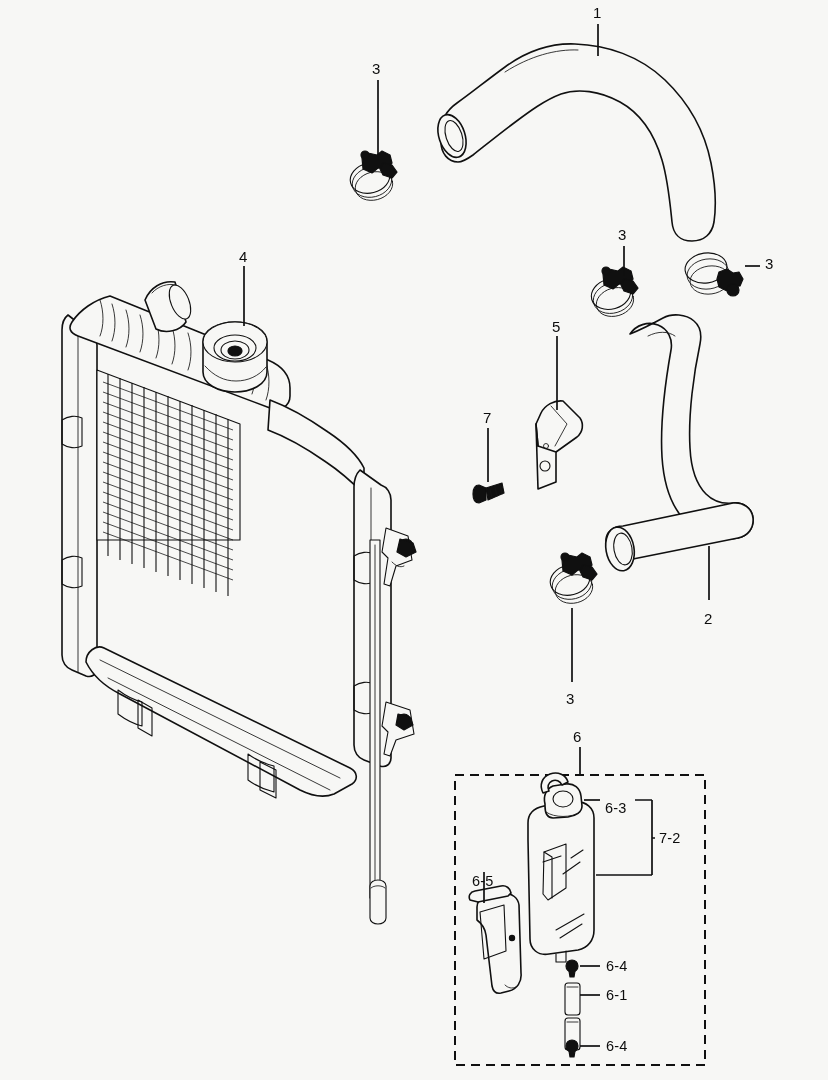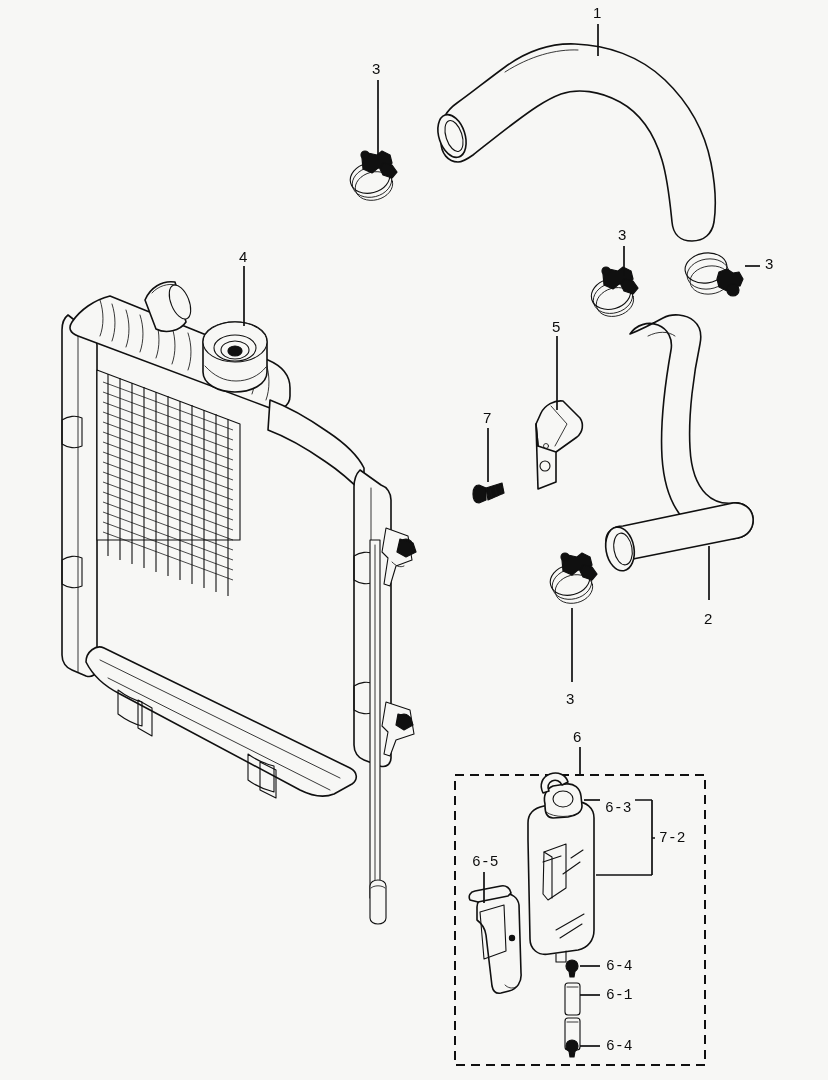--- a/index.html
+++ b/index.html
@@ -37,21 +37,21 @@
   .whitefill-thin { fill: #f7f7f5; stroke: #101010; stroke-width: 1.1; stroke-linejoin: round; stroke-linecap: round; }
   .callout-text {
     position: absolute;
     font-family: "Liberation Sans", sans-serif;
     font-size: 15px;
     color: #0d0d0d;
     white-space: nowrap;
     line-height: 1;
     letter-spacing: 0.2px;
   }
-  .callout-sub { font-size: 14.5px; font-family: Liberation Mono, monospace; }
+  .callout-sub { font-size: 14.5px; }
 </style>
 </head>
 <body>
 
 <div id="diagram-root">
 
   <svg class="sheet" viewBox="0 0 828 1080" xmlns="http://www.w3.org/2000/svg">
 
     <rect x="0" y="0" width="828" height="1080" fill="#f7f7f5"></rect>
 
@@ -446,21 +446,21 @@
   <div class="callout-text" style="left:704px; top:611px;">2</div>
 
   <div class="callout-text" style="left:566px; top:691px;">3</div>
 
   <div class="callout-text" style="left:573px; top:729px;">6</div>
 
   <div class="callout-text callout-sub" style="left:605px; top:801px;">6-3</div>
 
   <div class="callout-text callout-sub" style="left:659px; top:831px;">7-2</div>
 
-  <div class="callout-text callout-sub" style="left:472px; top:855px;">6-5</div>
+  <div class="callout-text callout-sub" style="left:472px; top:874px;">6-5</div>
 
   <div class="callout-text callout-sub" style="left:606px; top:959px;">6-4</div>
 
   <div class="callout-text callout-sub" style="left:606px; top:988px;text-align:center;">6-1</div>
 
   <div class="callout-text callout-sub" style="left:606px; top:1039px;">6-4</div>
 
 </div>
 
 </body></html>

